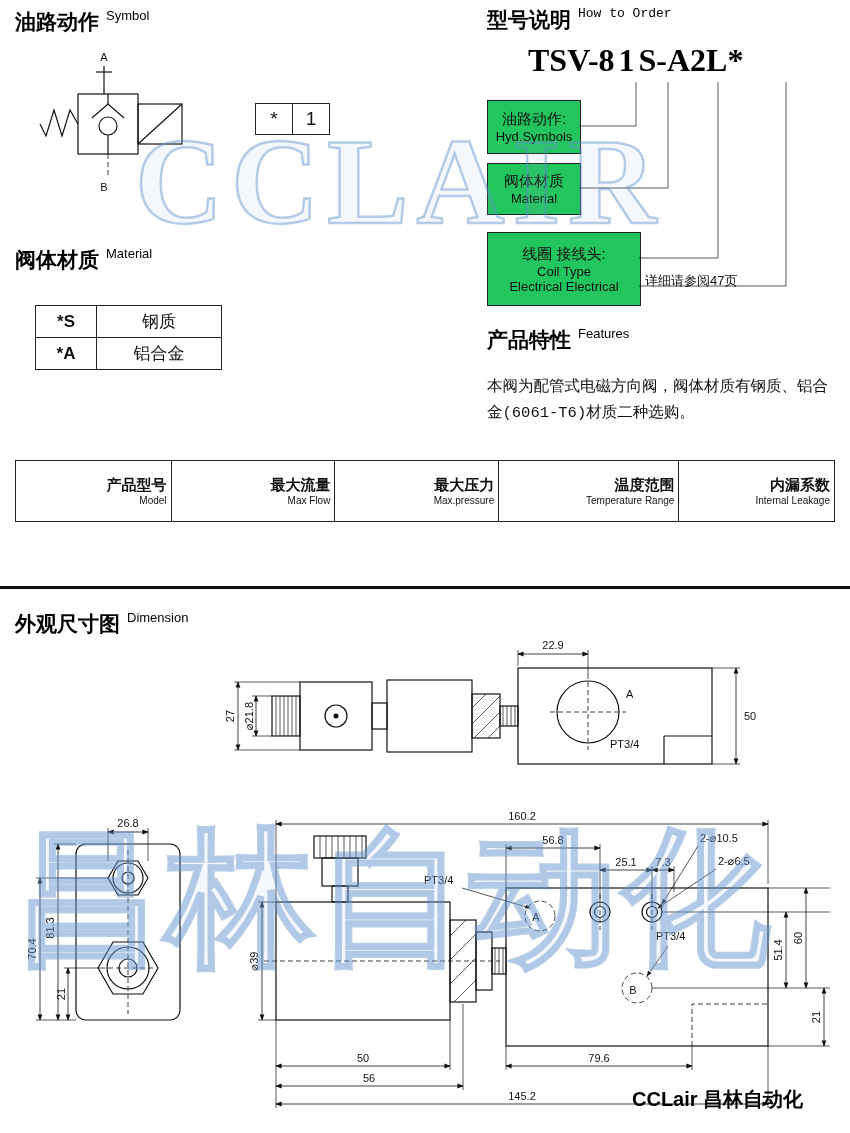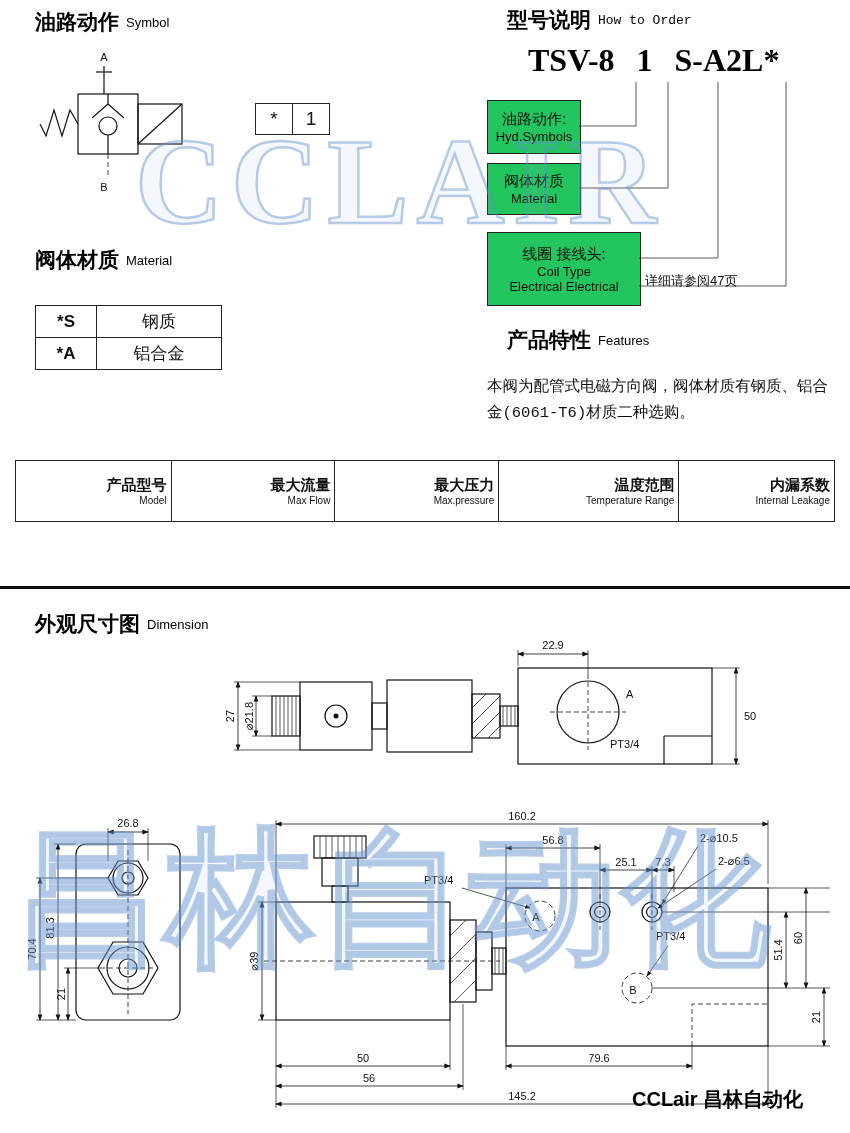--- a/index.html
+++ b/index.html
@@ -1,29 +1,29 @@
 <!DOCTYPE html>
 <html><head>
 <meta charset="utf-8">
 <style>
   html,body{margin:0;padding:0;}
   body{width:850px;height:1133px;position:relative;background:#fff;overflow:hidden;
        font-family:"Liberation Sans","DejaVu Sans",sans-serif;color:#111;}
   .abs{position:absolute;}
-  .heading{display:flex;align-items:center;gap:7px;z-index:10;margin-left:20px;}
+  .heading{display:flex;align-items:flex-start;gap:7px;z-index:10;}
   .heading .cn{font-size:21px;font-weight:bold;color:#000;}
   .heading .en{font-size:13px;color:#000;}
   
   .wm{position:absolute;z-index:40;pointer-events:none;font-weight:bold;white-space:nowrap;
       font-family:"Liberation Serif","DejaVu Serif",serif;
       color:rgba(150,185,230,0.10);-webkit-text-stroke:2.5px rgba(95,145,205,0.45);}
   #wm-main{left:135px;top:112px;font-size:122px;letter-spacing:8px;}
   #wm-bottom{left:14px;top:800px;font-size:148px;letter-spacing:4px;}
   
-  #model-code{left:528px;top:42px;display:flex;gap:22px;z-index:10;
+  #model-code{left:528px;top:42px;display:flex;gap:4px;z-index:10;
       font-family:"Liberation Serif","DejaVu Serif",serif;font-size:32px;font-weight:bold;color:#000;}
   .order-box{position:absolute;border:1.4px solid #222;background:#22c55e;z-index:9;
       display:flex;flex-direction:column;justify-content:center;align-items:center;text-align:center;}
   .order-box .l1{font-size:15px;}
   .order-box .l2,.order-box .l3{font-size:13px;}
   #order-note{left:645px;top:272px;font-size:13px;z-index:10;}
   
   table{border-collapse:collapse;}
   #material-table{position:absolute;left:35px;top:305px;z-index:10;background:transparent;}
   #material-table td{border:1.3px solid #222;font-size:17px;text-align:center;padding:2px 8px;height:27px;}

